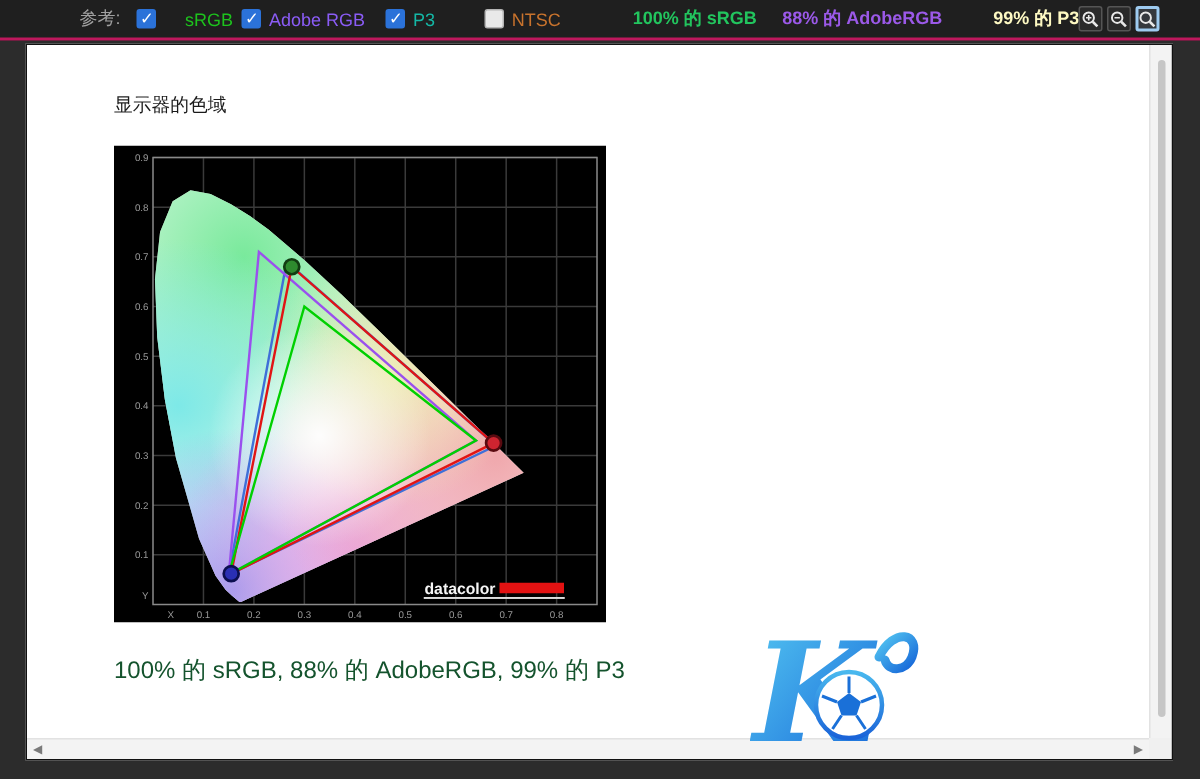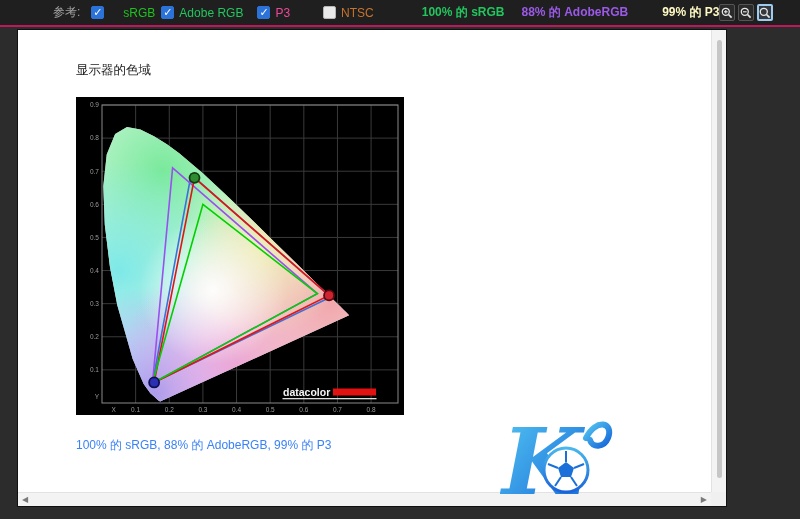--- a/index.html
+++ b/index.html
@@ -27,26 +27,26 @@
   .stat { font-weight:bold; white-space:nowrap; }
   .zoom-btns { position:absolute; right:27px; top:4px; display:flex; gap:3px; }
   .zbtn {
     width:16px; height:17px; display:flex; align-items:center; justify-content:center;
     background:#2a2a2a; border:1px solid #555; border-radius:2px; cursor:pointer;
   }
   .zbtn.selected { border:2px solid #9ecbf0; background:#35393e; }
 
   
   .page {
-    position:absolute; left:17px; top:29px; width:710px; height:478px;
+    position:absolute; left:17px; top:29px; width:765px; height:478px;
     background:#ffffff; border:1px solid #111; z-index:1;
   }
   .page-title { position:absolute; left:58px; top:32px; font-size:12.5px; color:#1a1a1a; }
   .gamut-chart { position:absolute; left:58px; top:67px; width:328px; height:318px; }
-  .caption { position:absolute; left:58px; top:407px; font-size:12px; color:#3b82f6; }
+  .caption { position:absolute; left:58px; top:407px; font-size:16px; color:#14532d; }
 
   
   .vscroll {
     position:absolute; right:0; top:0; width:15px; height:calc(100% - 14px);
     background:#f3f3f3; border-left:1px solid #e2e2e2;
   }
   .vthumb { position:absolute; left:5px; top:10px; width:5px; height:calc(100% - 24px);
     background:#c6c6c6; border-radius:3px; }
   .hscroll {
     position:absolute; left:0; bottom:0; height:14px; width:calc(100% - 15px);
@@ -76,26 +76,26 @@
 <div class="toolbar">
   <span class="ref-label">参考:</span>
 
   <span class="cb-group" style="margin-left:11px;gap:19px;">
     <span class="cb checked"></span>
     <span style="color: rgb(29, 195, 29);">sRGB</span>
   </span>
 
   <span class="cb-group" style="margin-left:6px;">
     <span class="cb checked"></span>
-    <span style="color: #22c55e;">Adobe RGB</span>
+    <span style="color: #8b5cf6;">Adobe RGB</span>
   </span>
 
   <span class="cb-group" style="margin-left:14px;">
     <span class="cb checked"></span>
-    <span style="color: #ec4899;">P3</span>
+    <span style="color: #14b8a6;">P3</span>
   </span>
 
   <span class="cb-group" style="margin-left:5px;padding-left:28px;">
     <span class="cb"></span>
     <span style="color: rgb(200, 115, 45);">NTSC</span>
   </span>
 
   <span class="stat" style="margin-left: 48px; color: #22c55e;">100% 的 sRGB</span>
   <span class="stat" style="margin-left: 17px; color: rgb(155, 89, 232);">88% 的 AdobeRGB</span>
   <span class="stat" style="margin-left: 34px; color: #fef9c3;">99% 的 P3</span>

